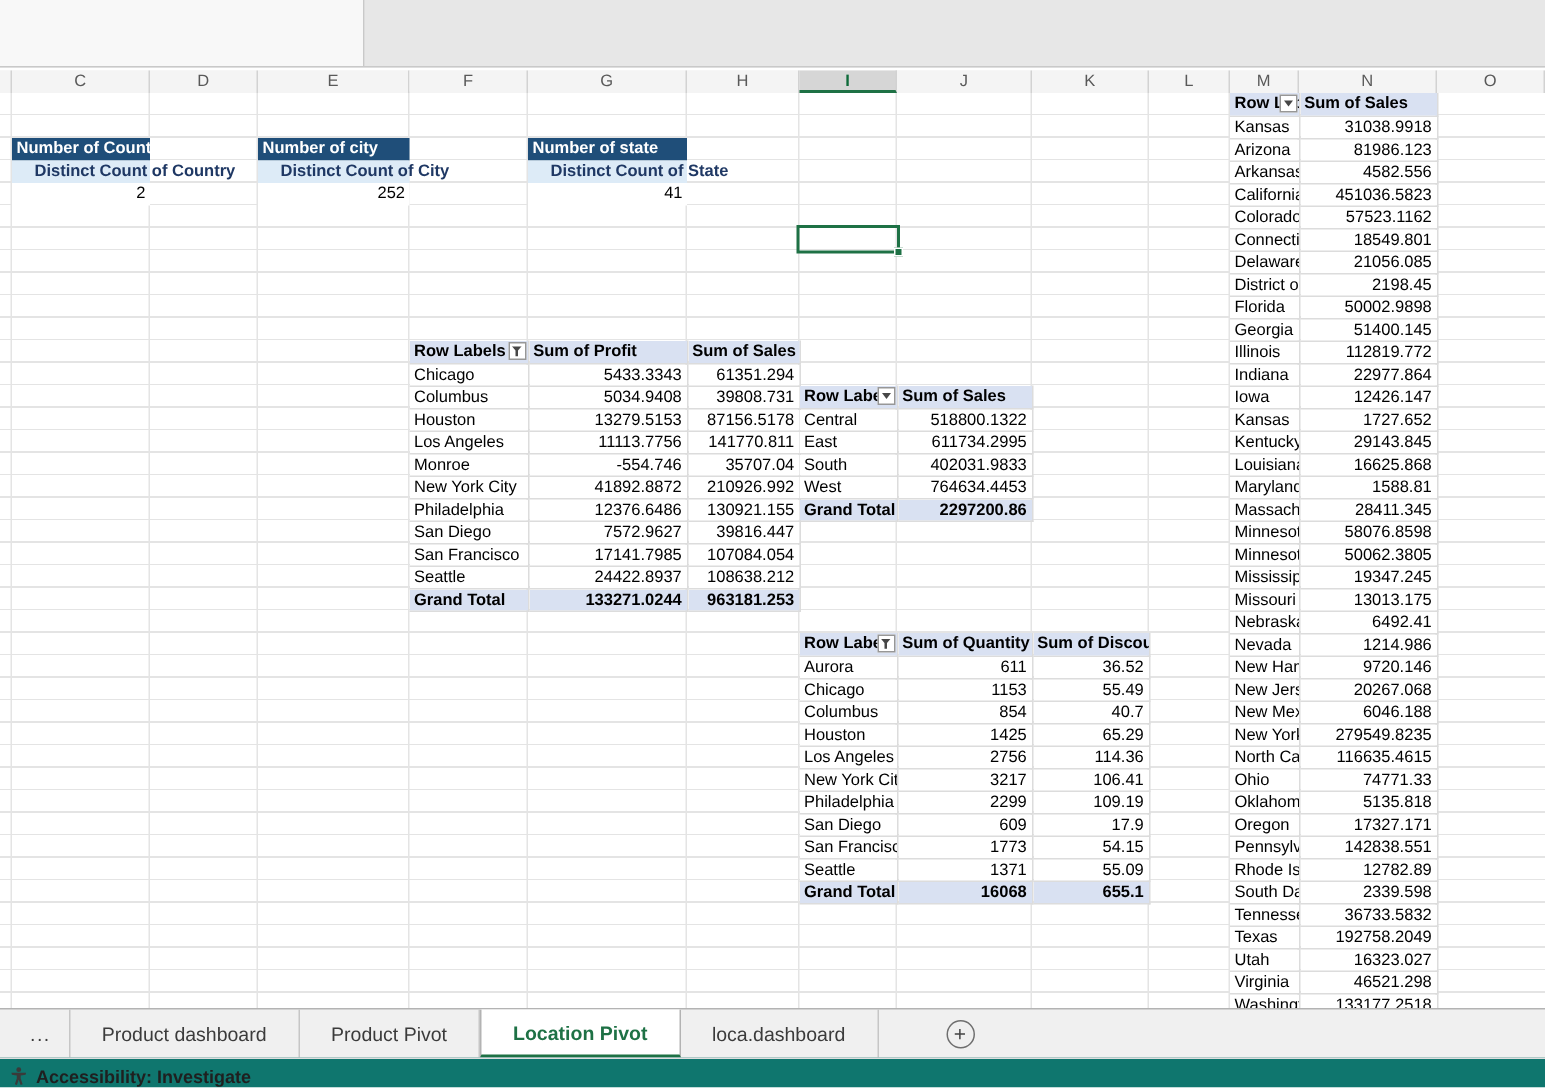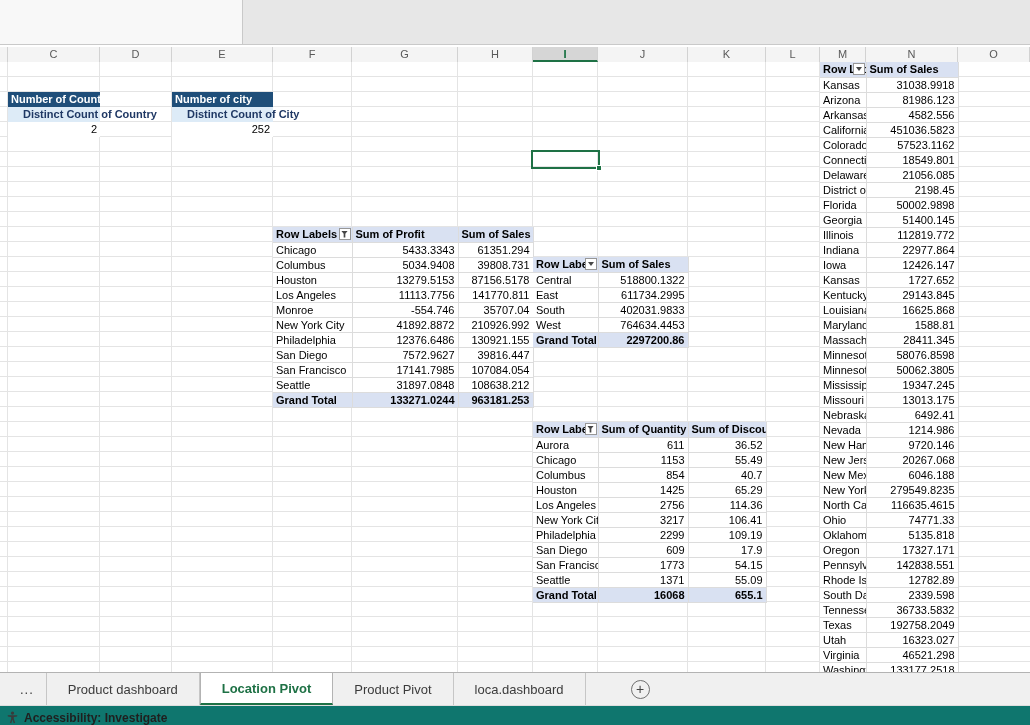--- a/index.html
+++ b/index.html
@@ -88,20 +88,25 @@
 
     <div class="metric" style="left:8px;top:30px;width:92px">
       <div class="mtitle">Number of Country</div>
       <div class="mlabel">Distinct Count of Country</div>
       <div class="mvalue">2</div>
     </div>
     <div class="metric" style="left:172px;top:30px;width:101px">
       <div class="mtitle">Number of city</div>
       <div class="mlabel">Distinct Count of City</div>
       <div class="mvalue">252</div>
+    </div>
+    <div class="metric" style="left:352px;top:30px;width:106px">
+      <div class="mtitle">Number of state</div>
+      <div class="mlabel">Distinct Count of State</div>
+      <div class="mvalue">41</div>
     </div>
 
     <table class="pivot" style="left:273px;top:165px;width:260px">
       <colgroup>
           <col style="width:79px">
           <col style="width:106px">
           <col style="width:75px">
         </colgroup>
       <thead>
         <tr>
@@ -156,21 +161,21 @@
             <td class="num">7572.9627</td>
             <td class="num">39816.447</td>
           </tr>
           <tr>
             <td>San Francisco</td>
             <td class="num">17141.7985</td>
             <td class="num">107084.054</td>
           </tr>
           <tr>
             <td>Seattle</td>
-            <td class="num">31897.0848</td>
+            <td class="num">24422.8937</td>
             <td class="num">108638.212</td>
           </tr>
         </tbody>
       <tfoot>
         <tr class="total">
           <td>Grand Total</td>
           <td class="num">133271.0244</td>
           <td class="num">963181.253</td>
         </tr>
       </tfoot>
@@ -492,22 +497,22 @@
       <div class="vline" style="left: 687px;"></div>
       <div class="vline" style="left: 765px;"></div>
       <div class="vline" style="left: 819px;"></div>
       <div class="vline" style="left: 865px;"></div>
       <div class="vline" style="left: 957px;"></div>
     </div>
 
   <div class="tabbar">
     <div class="tab-overflow">...</div>
     <div class="tab">Product dashboard</div>
+    <div class="tab">Product Pivot</div>
     <div class="tab active">Location Pivot</div>
-    <div class="tab">Product Pivot</div>
     <div class="tab">loca.dashboard</div>
     <div class="addsheet">
       <span>+</span>
     </div>
   </div>
 
   <div class="statusbar">
     <span class="accicon">
       <svg width="13" height="13" viewBox="0 0 16 16">
         <circle cx="8" cy="2.6" r="2" fill="#3a3a3a"></circle>

